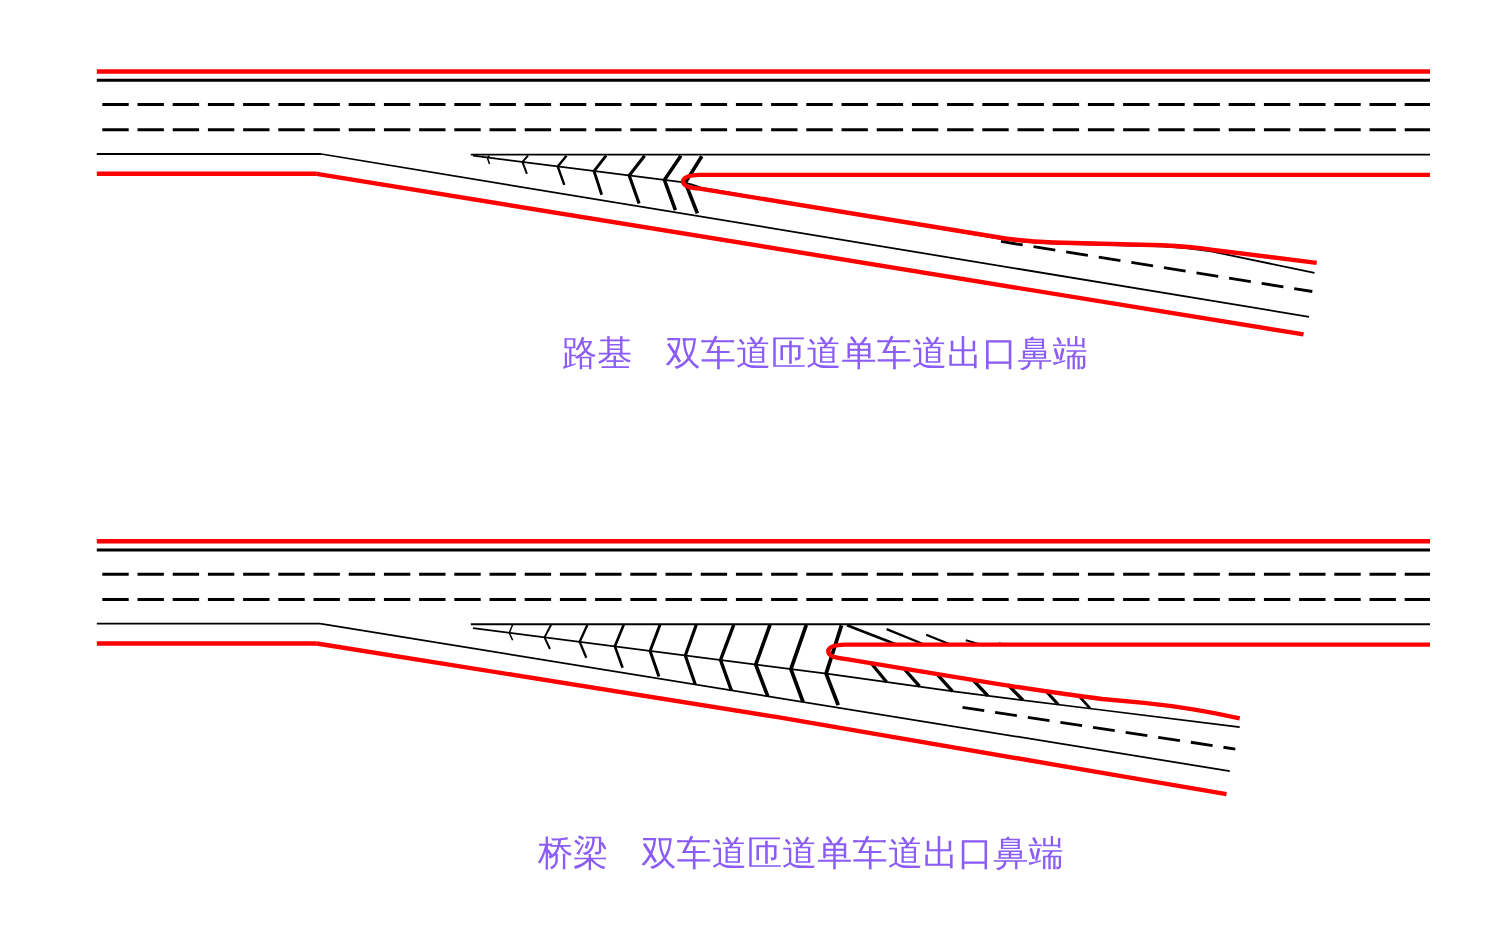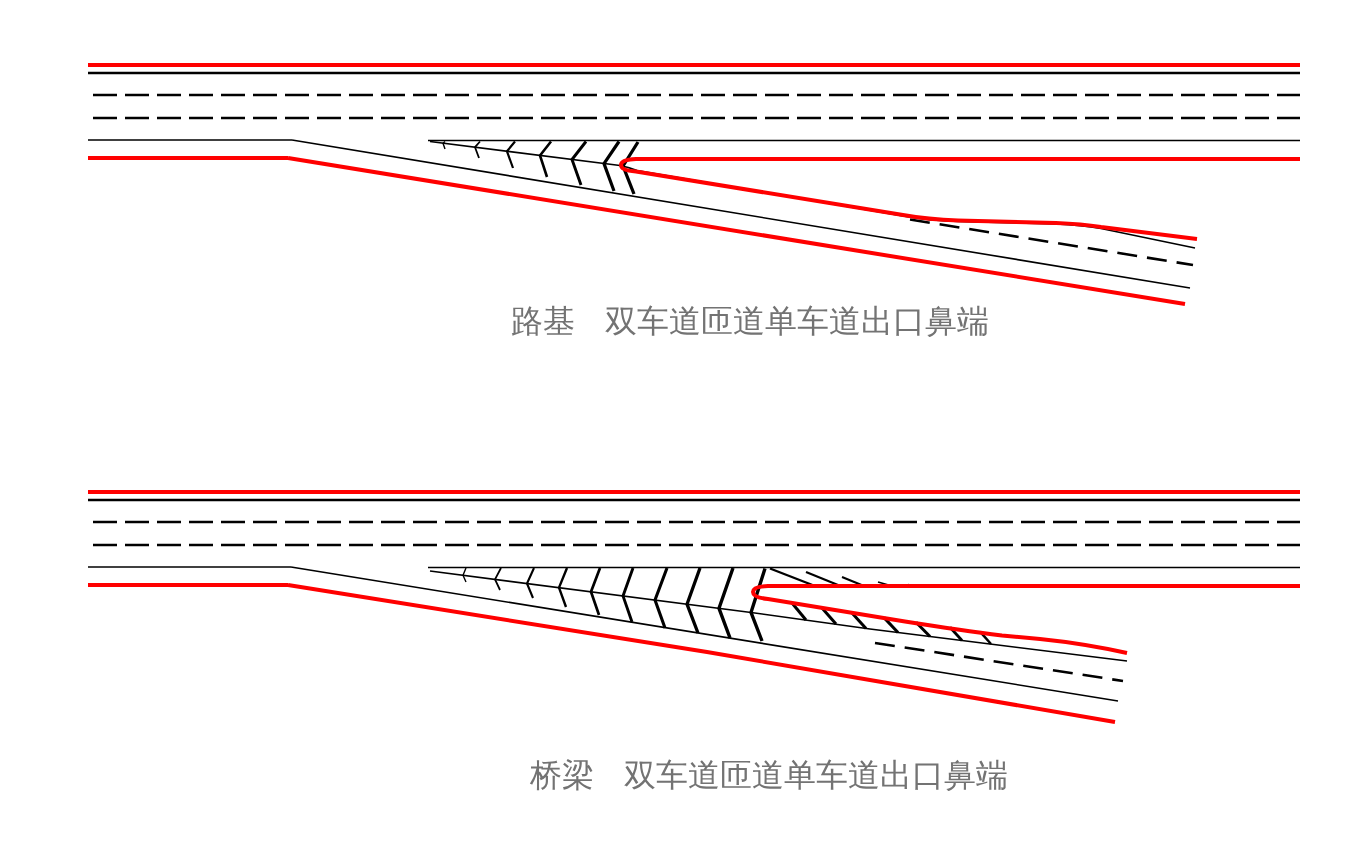--- a/index.html
+++ b/index.html
@@ -1,23 +1,23 @@
 <!DOCTYPE html>
 <html><head>
 <meta charset="utf-8">
 <style>
   html,body{margin:0;padding:0;background:#ffffff;}
   #stage{position:relative;width:1350px;height:860px;background:#ffffff;overflow:hidden;
          font-family:"Liberation Serif","DejaVu Serif",serif;}
   #drawing{position:absolute;left:0;top:0;width:1350px;height:860px;}
-  .diagram-title{position:absolute;white-space:nowrap;color:#737373;
+  .diagram-title{position:absolute;white-space:nowrap;color:#8b5cf6;
                  font-size:32px;line-height:38px;font-family:"Liberation Serif","DejaVu Serif",serif;}
   .diagram-title .prefix{margin-right:30px;}
   #title-roadbed{left:511px;top:302px;}
-  #title-bridge{left:530px;top:756px;}
+  #title-bridge{left:489px;top:756px;}
 </style>
 </head>
 <body>
 
 <div id="stage">
   <svg id="drawing" viewBox="0 0 1350 860" xmlns="http://www.w3.org/2000/svg">
       <g>
         <polyline points="88,73 1300,73" fill="none" stroke="#000000" stroke-width="2.6" stroke-linejoin="round"></polyline>
         <polyline points="93,95 1300,95" fill="none" stroke="#000000" stroke-width="2.6" stroke-linejoin="round" stroke-dasharray="24 8"></polyline>
         <polyline points="93,118 1300,118" fill="none" stroke="#000000" stroke-width="2.6" stroke-linejoin="round" stroke-dasharray="24 8"></polyline>

